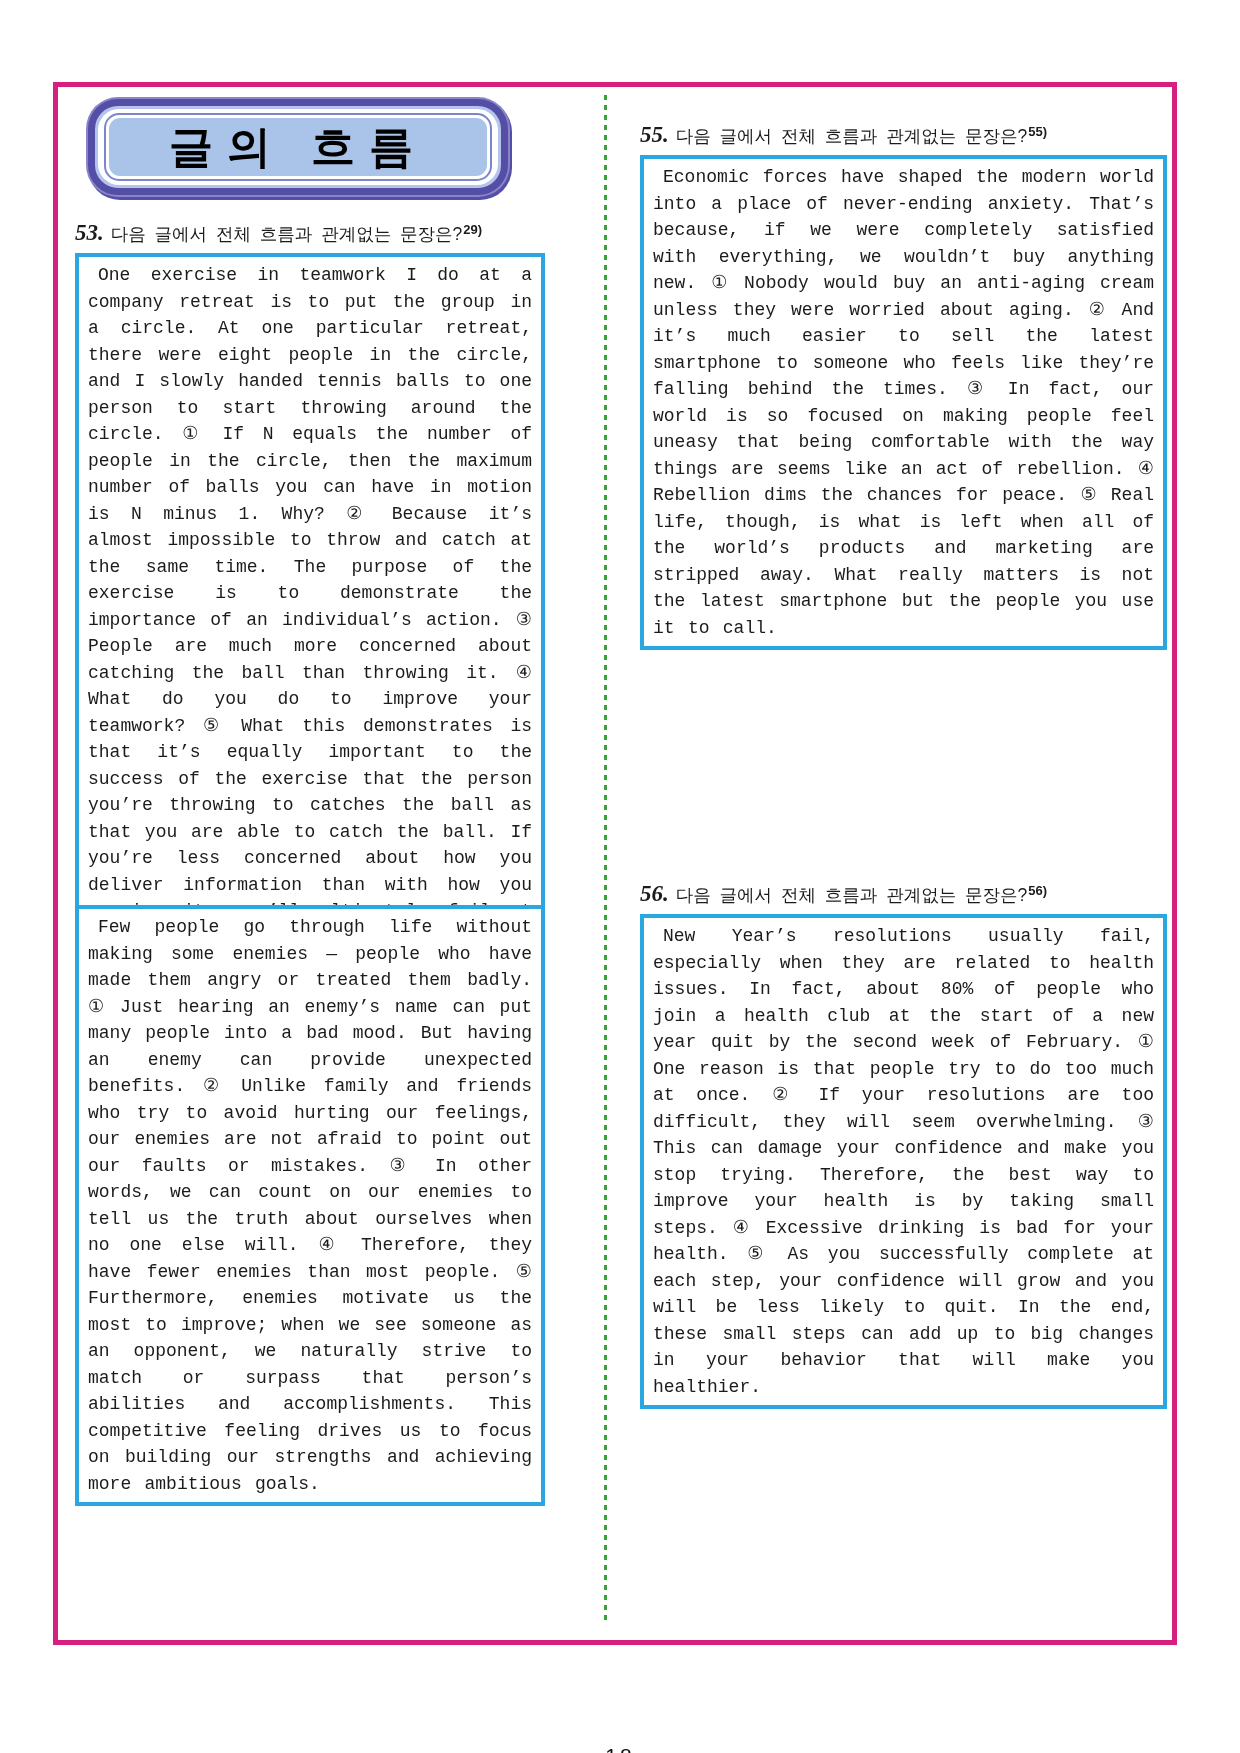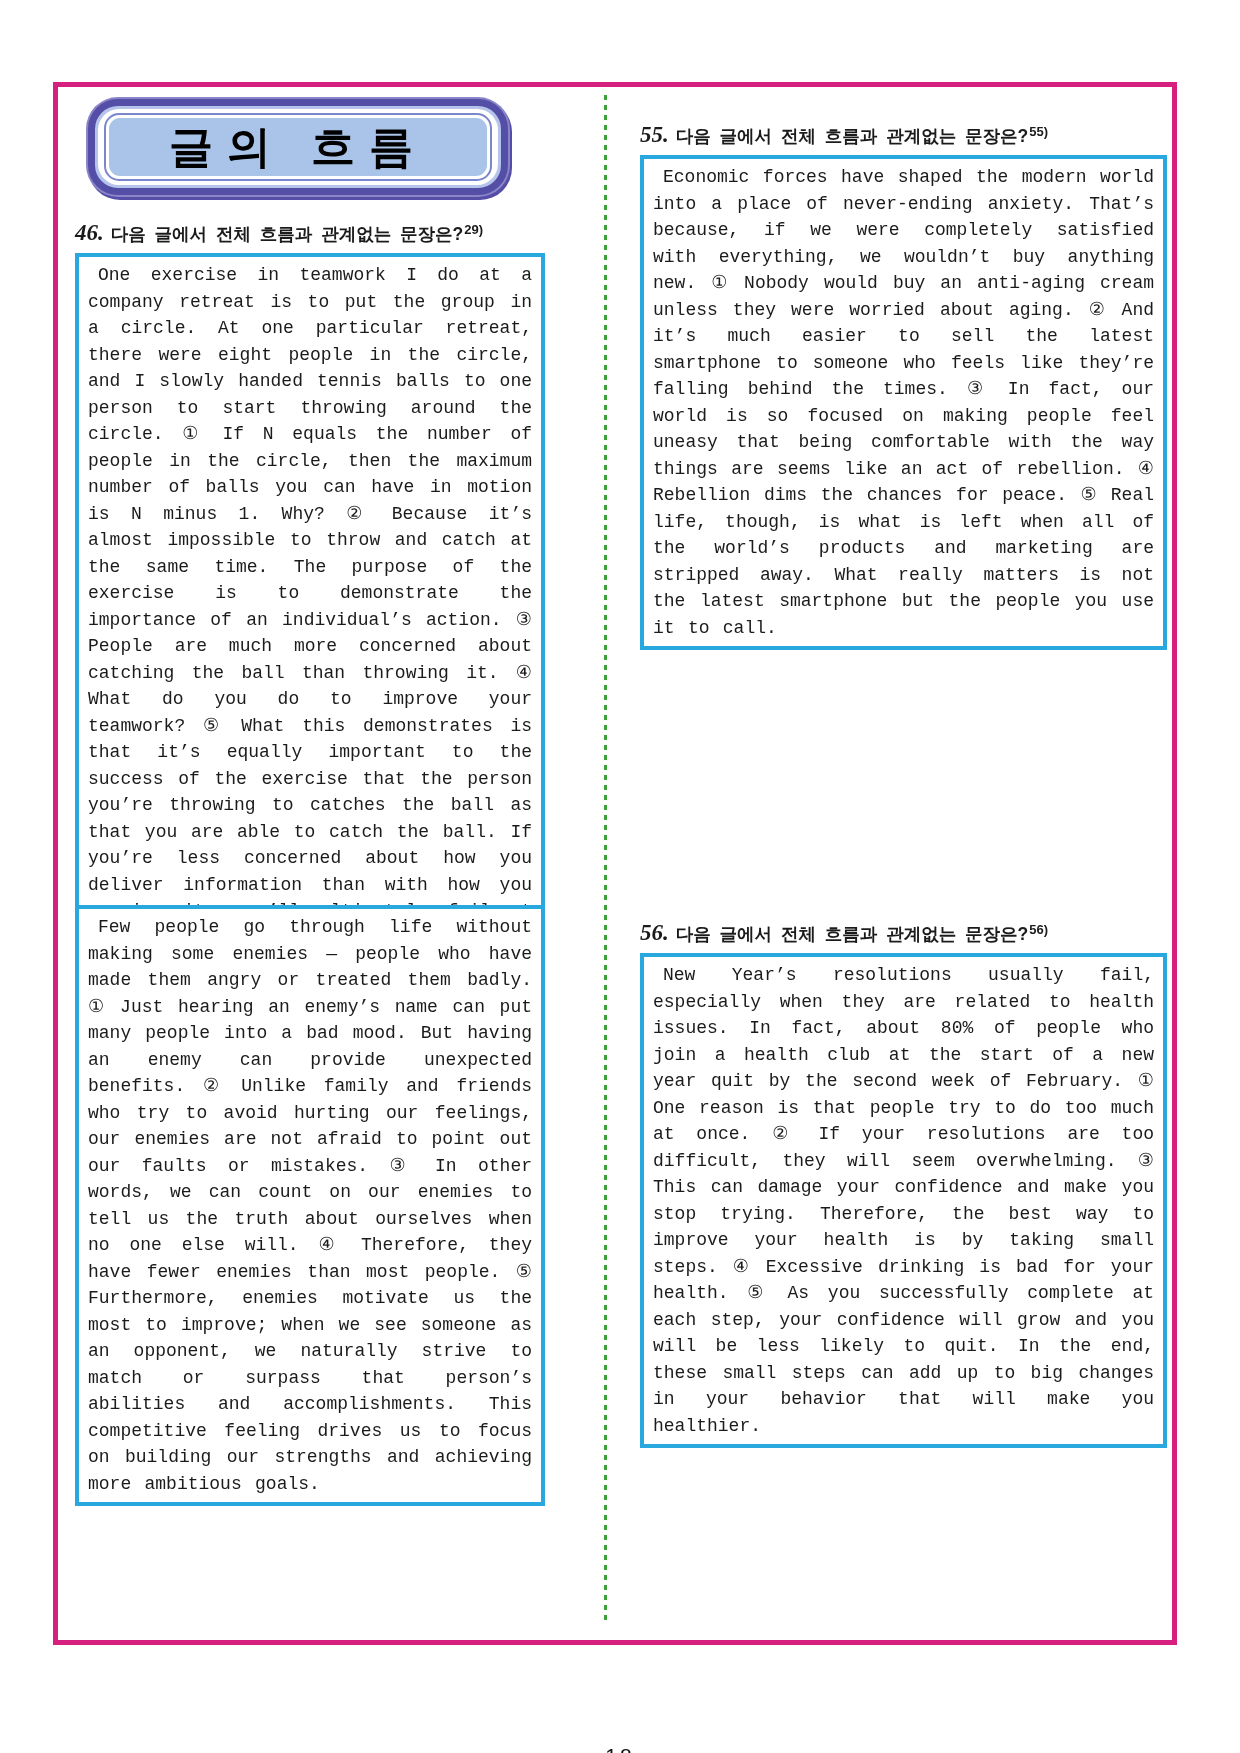--- a/index.html
+++ b/index.html
@@ -37,28 +37,28 @@
   .title-text {
     margin:0; font-size:44px; line-height:48px; font-weight:bold;
     letter-spacing:14px; color:#000000;
   }
 
   
   .q-block { position:absolute; }
   .q53 { left:17px;  top:128px; width:470px; }
   .q54 { left:17px;  top:818px; width:470px; }
   .q55 { left:582px; top:30px;  width:527px; }
-  .q56 { left:582px; top:828px; width:527px; }
+  .q56 { left:582px; top:789px; width:527px; }
 
   .q-header { line-height:30px; margin-bottom:3px; white-space:nowrap; }
   .q-num {
     font-family:"Liberation Serif", serif; font-style:italic; font-weight:bold;
     font-size:23px; margin-right:7px;
   }
-  .q-prompt { font-size:17.5px; font-weight:bold; word-spacing:4px; }
+  .q-prompt { font-size:17.5px; font-weight:normal; word-spacing:4px; }
   .q-ref { font-size:13px; font-weight:bold; vertical-align:super; margin-left:1px; }
 
   .passage-box { border:4px solid #29a8e0; padding:5px 9px; background:#ffffff; }
   .passage {
     margin:0; font-size:18px; line-height:26.5px;
     text-align:justify; text-indent:10px; word-spacing:2.5px;font-family:Liberation Mono, monospace;
   }
 
   .page-num {
     position:absolute; left:0; top:1744px; width:1240px;
@@ -79,21 +79,21 @@
           <div class="tb-d">
             <h1 class="title-text">글의 흐름</h1>
           </div>
         </div>
       </div>
     </div>
   </div>
 
   <section class="q-block q53">
     <div class="q-header">
-      <span class="q-num">46.</span><span class="q-prompt">다음 글에서 전체 흐름과 관계없는 문장은?</span><sup class="q-ref">29)</sup>
+      <span class="q-num">53.</span><span class="q-prompt">다음 글에서 전체 흐름과 관계없는 문장은?</span><sup class="q-ref">29)</sup>
     </div>
     <div class="passage-box">
       <p class="passage">One exercise in teamwork I do at a company retreat is to put the group in a circle. At one particular retreat, there were eight people in the circle, and I slowly handed tennis balls to one person to start throwing around the circle. ① If N equals the number of people in the circle, then the maximum number of balls you can have in motion is N minus 1. Why? ② Because it’s almost impossible to throw and catch at the same time. The purpose of the exercise is to demonstrate the importance of an individual’s action. ③ People are much more concerned about catching the ball than throwing it. ④ What do you do to improve your teamwork? ⑤ What this demonstrates is that it’s equally important to the success of the exercise that the person you’re throwing to catches the ball as that you are able to catch the ball. If you’re less concerned about how you deliver information than with how you receive it, you’ll ultimately fail at delegation. You have to be equally skilled at both.</p>
     </div>
   </section>
 
   <section class="q-block q54">
     <div class="passage-box">
       <p class="passage">Few people go through life without making some enemies — people who have made them angry or treated them badly. ① Just hearing an enemy’s name can put many people into a bad mood. But having an enemy can provide unexpected benefits. ② Unlike family and friends who try to avoid hurting our feelings, our enemies are not afraid to point out our faults or mistakes. ③ In other words, we can count on our enemies to tell us the truth about ourselves when no one else will. ④ Therefore, they have fewer enemies than most people. ⑤ Furthermore, enemies motivate us the most to improve; when we see someone as an opponent, we naturally strive to match or surpass that person’s abilities and accomplishments. This competitive feeling drives us to focus on building our strengths and achieving more ambitious goals.</p>
     </div>

